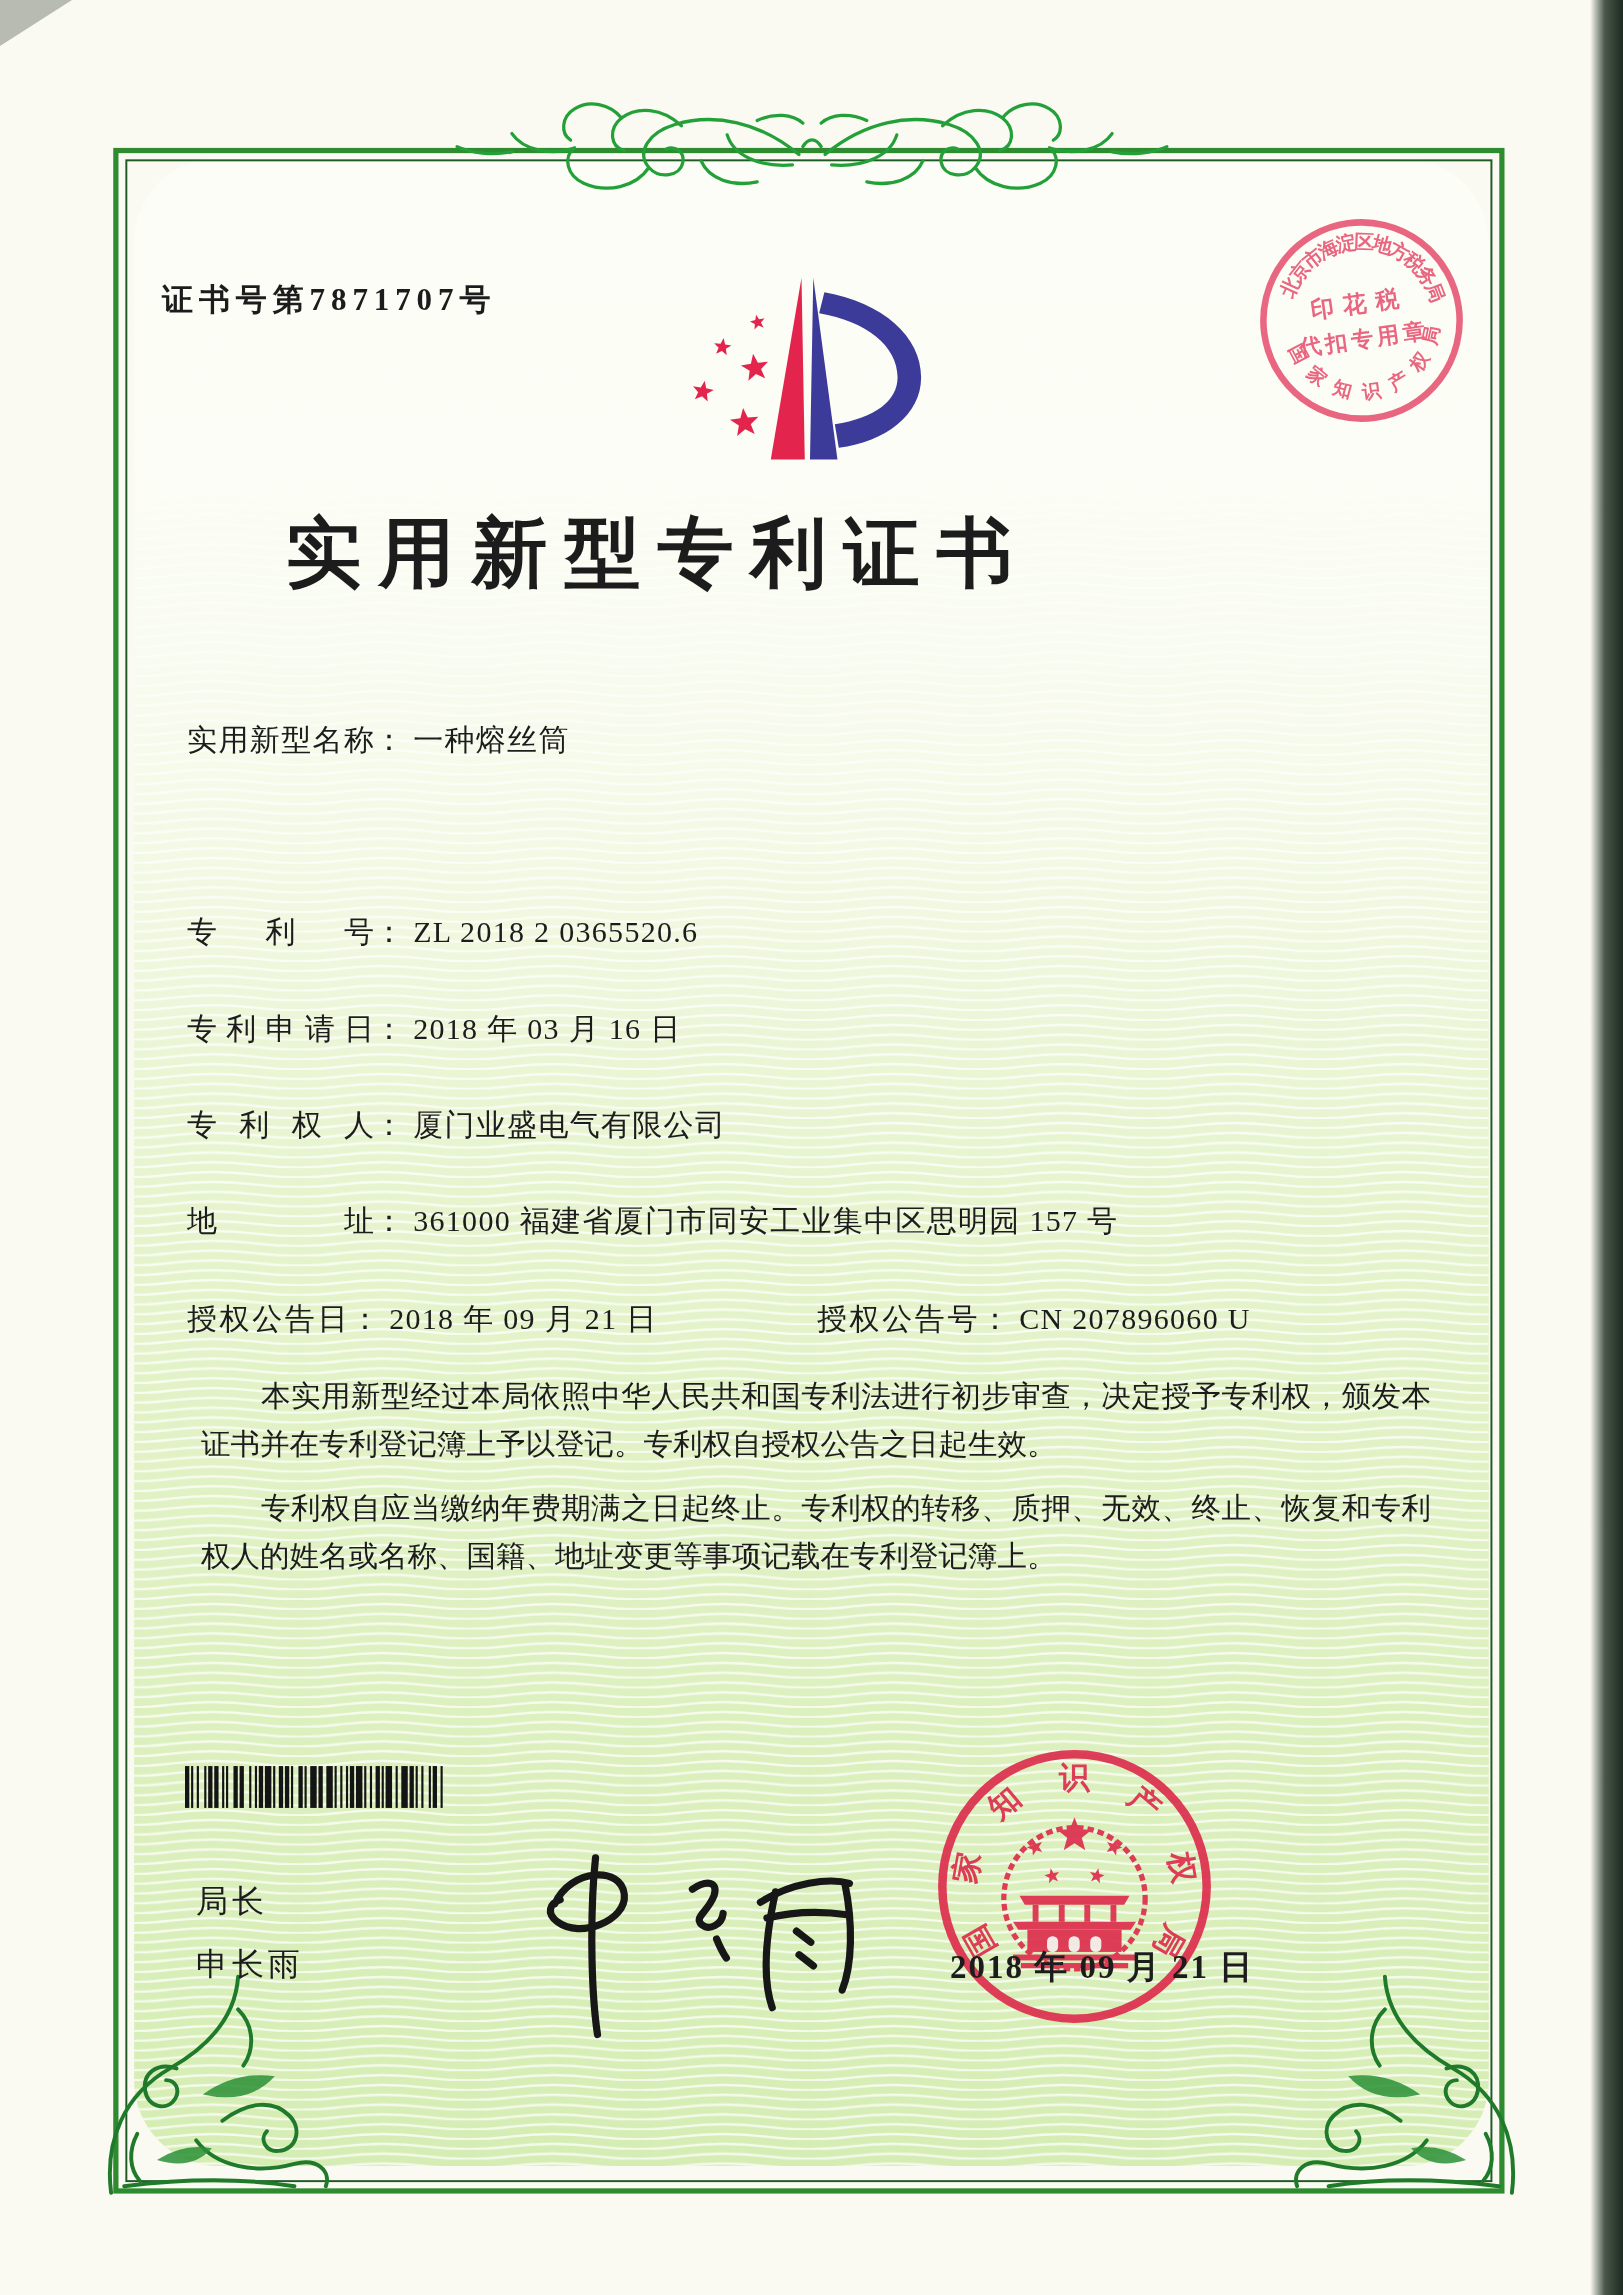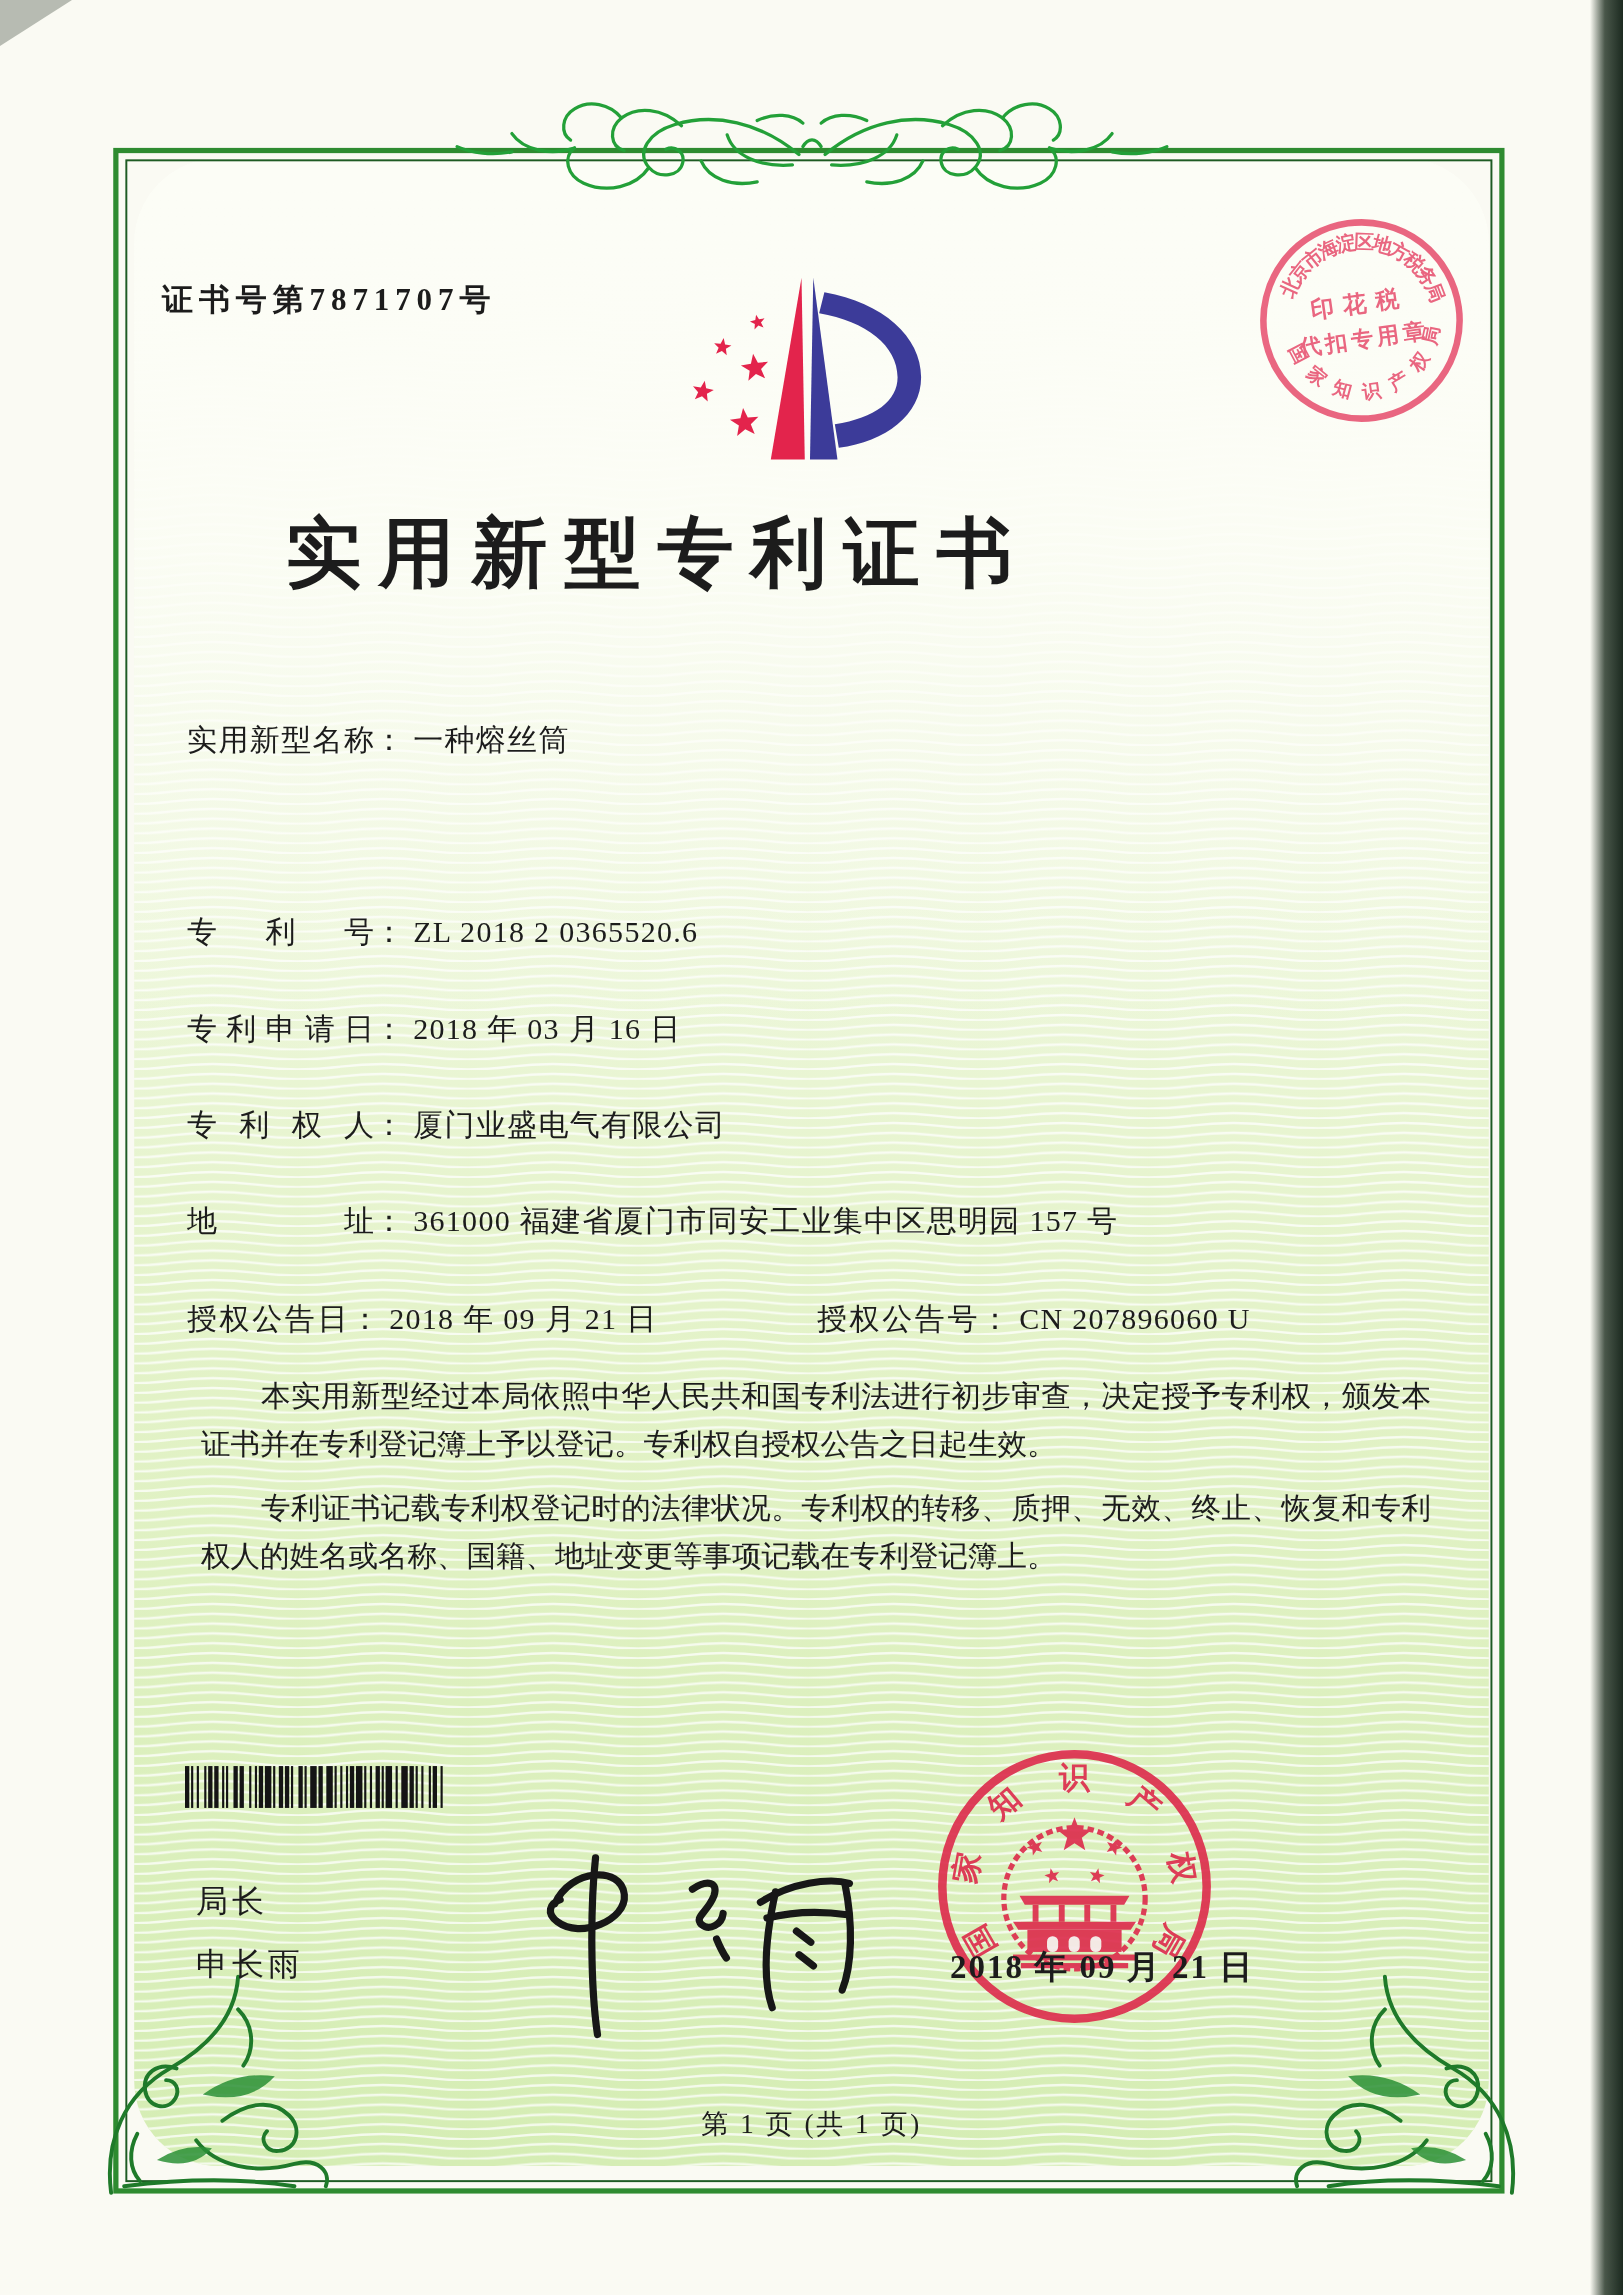--- a/index.html
+++ b/index.html
@@ -174,21 +174,21 @@
   </div>
   <div class="abs frow" style="top:1299px">
     <span style="letter-spacing:2.6px">授权公告日</span><span class="colon">：</span><span class="val">2018 年 09 月 21 日</span>
     <span class="grant-right">
       <span class="lbl2">授权公告号</span><span class="colon">：</span><span class="val">CN 207896060 U</span>
     </span>
   </div>
 
   <div class="abs paras">
     <p>本实用新型经过本局依照中华人民共和国专利法进行初步审查，决定授予专利权，颁发本证书并在专利登记簿上予以登记。专利权自授权公告之日起生效。</p>
-    <p>专利证书记载专利权登记时的法律状况。专利权的转移、质押、无效、终止、恢复和专利权人的姓名或名称、国籍、地址变更等事项记载在专利登记簿上。</p>
+    <p>专利权自应当缴纳年费期满之日起终止。专利权的转移、质押、无效、终止、恢复和专利权人的姓名或名称、国籍、地址变更等事项记载在专利登记簿上。</p>
   </div>
 
   <svg class="abs" style="top:1766px;left:185px;" width="263" height="42" viewBox="0 0 402 64">
     <g id="barcode-bars" fill="#141414">
         <rect x="0.0" y="0" width="6.6" height="64"></rect>
         <rect x="9.3" y="0" width="3.3" height="64"></rect>
         <rect x="18.0" y="0" width="3.3" height="64"></rect>
         <rect x="29.4" y="0" width="3.3" height="64"></rect>
         <rect x="35.4" y="0" width="6.6" height="64"></rect>
         <rect x="44.7" y="0" width="6.6" height="64"></rect>
@@ -281,18 +281,17 @@
           <rect x="221" y="306" width="17" height="24" rx="8"></rect>
           <rect x="254" y="306" width="17" height="24" rx="8"></rect>
         </g>
         <rect x="136" y="334" width="188" height="9"></rect>
         <rect x="148" y="347" width="164" height="8"></rect>
       </g>
     </g>
   </svg>
   <div class="abs seal-date">2018 年 09 月 21 日</div>
 
-  <div class="abs footer">第 1 页 (共 1 页)</div>
 
   <div class="abs scan-strip"></div>
   <div class="abs scan-corner"></div>
 </div>
 
 
 </body></html>

